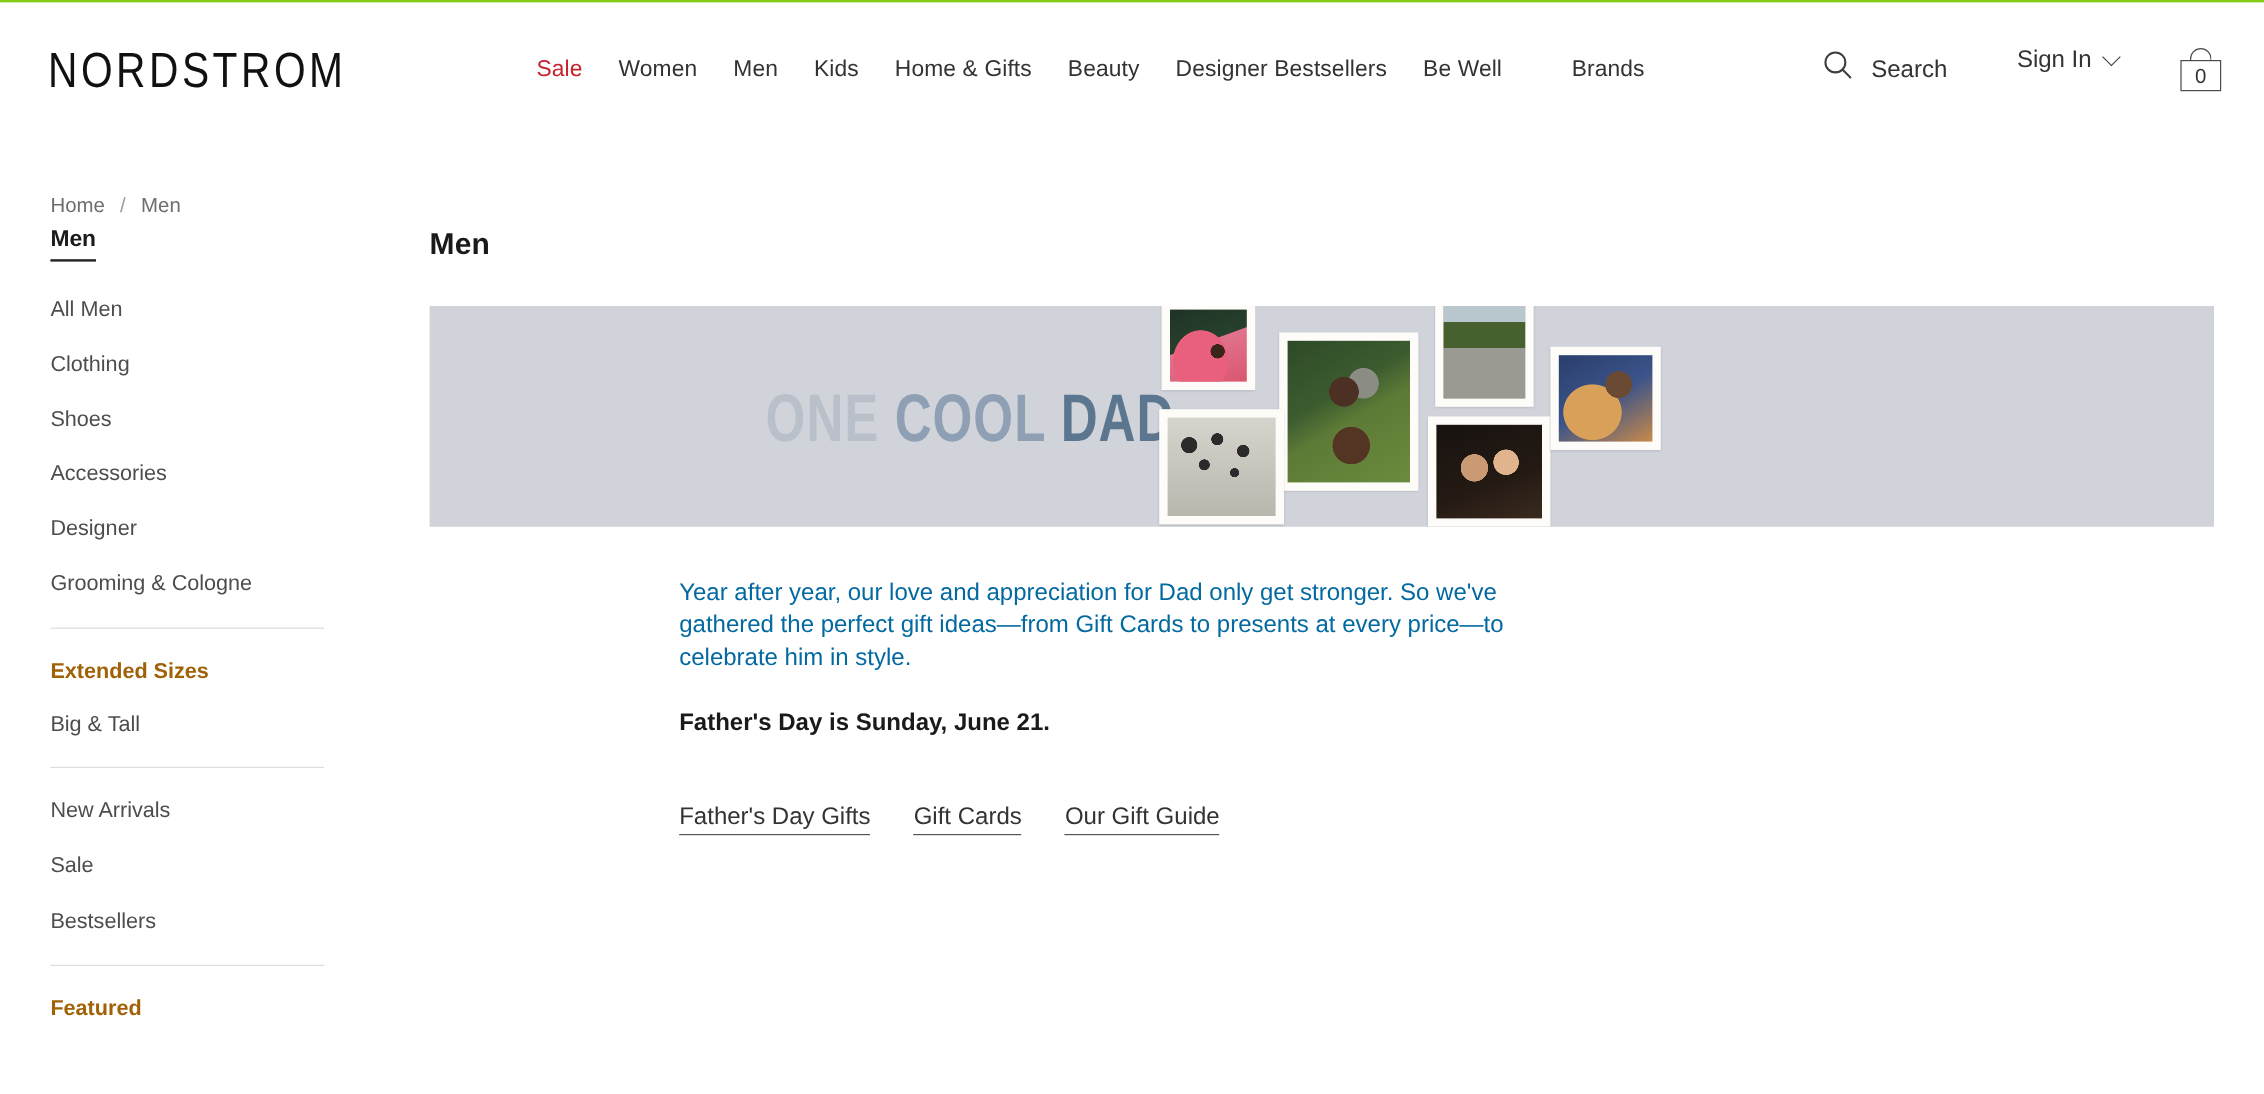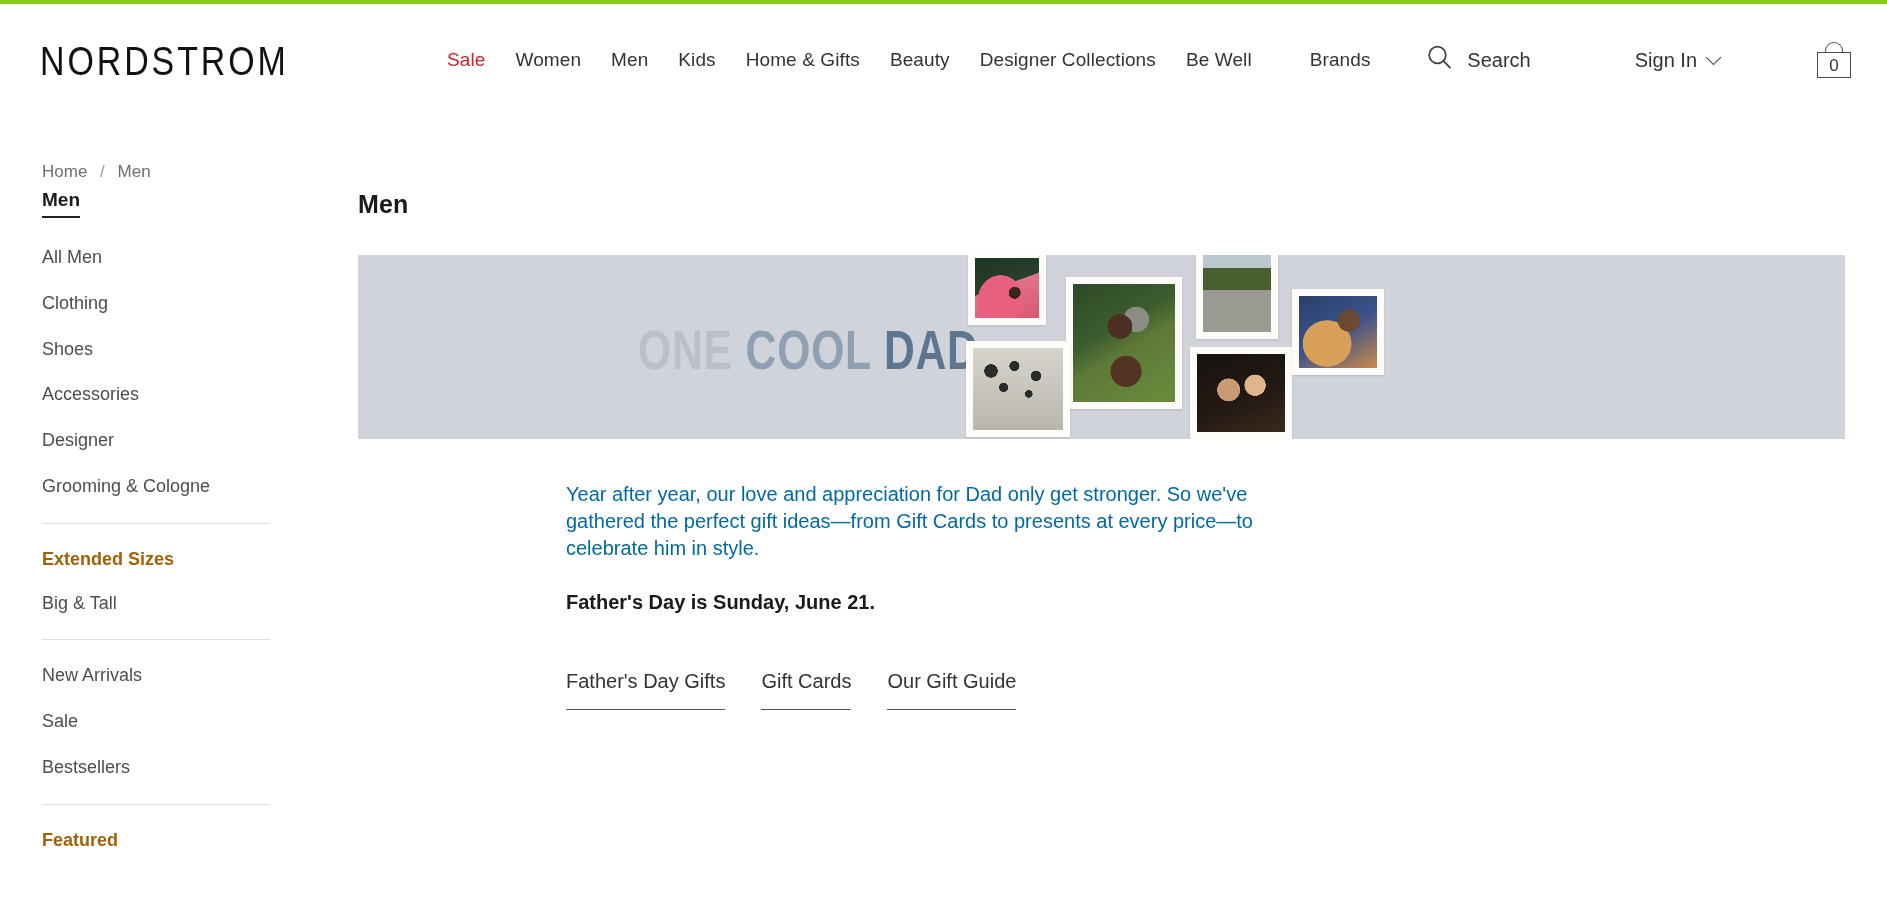--- a/index.html
+++ b/index.html
@@ -15,21 +15,21 @@
   }
 
   
   .header {
     position: relative;
     height: 112px;
     width: 100%;
     background: #ffffff;
     display: flex;
     align-items: flex-start;
-    border-top: 4px solid #84cc16;
+    border-top: 2px solid #84cc16;
   }
   .logo {
     position: absolute;
     left: 40px;
     top: 36px;
     font-size: 35px;
     font-weight: 400;
     letter-spacing: 3.0px;
     color: #111111;
     line-height: 1;
@@ -55,23 +55,22 @@
     letter-spacing: 0.1px;
   }
   .main-nav a.sale { color: #c4242e; }
   .main-nav a.brands { margin-left: 28px; }
 
   .header-right {
     position: absolute;
     right: 36px;
     top: 38px;
     display: flex;
-    align-items: center;
+    align-items: flex-start;
     white-space: nowrap;
-    gap: 46px;
   }
   .search-group {
     display: flex;
     align-items: center;
     margin-right: 46px;
     cursor: pointer;
   }
   .search-group .label {
     font-size: 20px;
     color: #333333;
@@ -313,39 +312,39 @@
     font-weight: 700;
     color: #1a1a1a;
     margin-bottom: 56px;
   }
   .links { display: flex; align-items: baseline; }
   .links a {
     font-size: 20px;
     color: #333333;
     text-decoration: none;
     border-bottom: 1.4px solid #555;
-    padding-bottom: 16px;
+    padding-bottom: 2px;
     margin-right: 36px;
   }
 </style>
 </head>
 <body>
 
 <div class="header">
 
   <div class="logo">NORDSTROM</div>
 
   <nav class="main-nav">
     <a href="#" class="sale">Sale</a>
     <a href="#">Women</a>
     <a href="#">Men</a>
     <a href="#">Kids</a>
     <a href="#">Home &amp; Gifts</a>
     <a href="#">Beauty</a>
-    <a href="#">Designer Collections</a>
+    <a href="#">Designer Bestsellers</a>
     <a href="#">Be Well</a>
     <a href="#" class="brands">Brands</a>
   </nav>
 
   <div class="header-right">
 
     <div class="search-group">
       <span>
         <svg width="30" height="30" viewBox="0 0 30 30">
           <circle cx="12.5" cy="12" r="8.3" fill="none" stroke="#3d3d3d" stroke-width="1.7"></circle>

